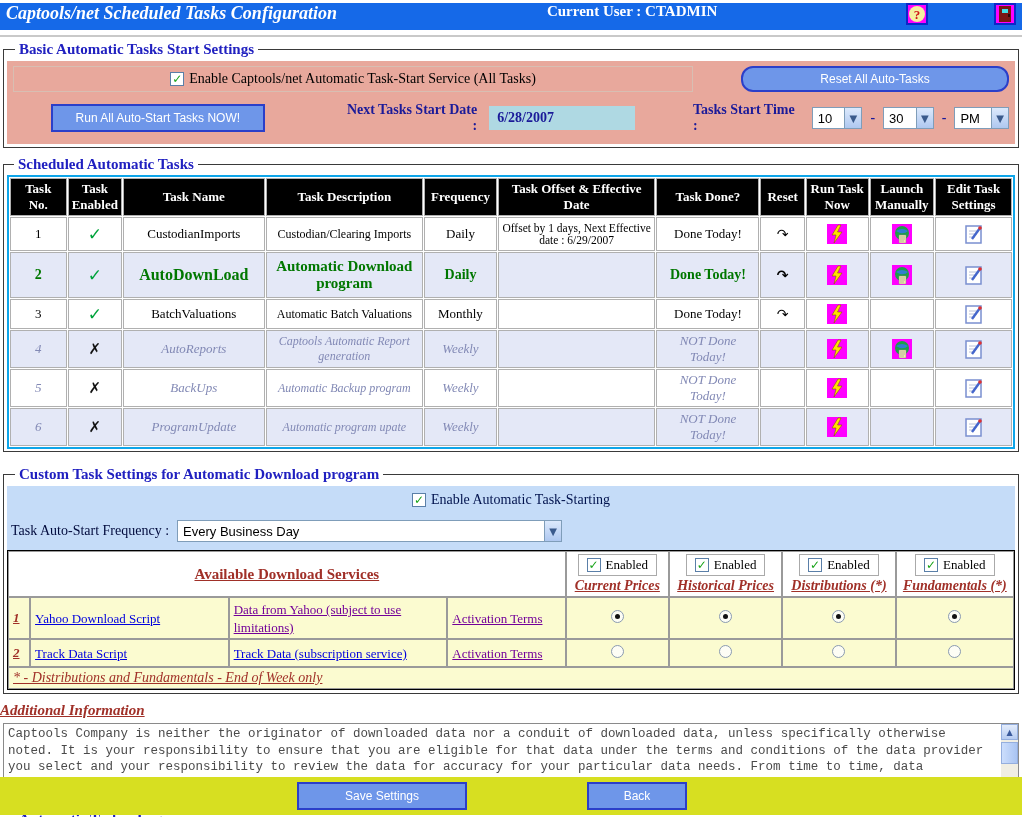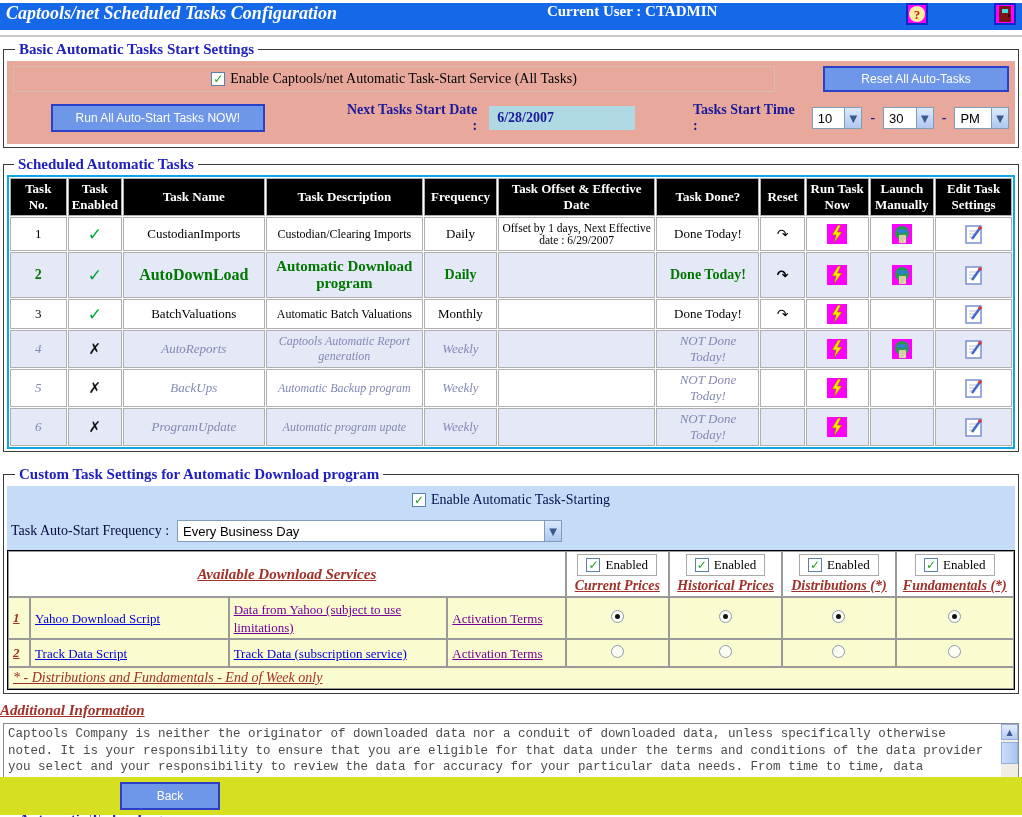--- a/index.html
+++ b/index.html
@@ -35,21 +35,21 @@
   .enable-box {
     border:1px solid #d8beb2; flex:1; height:26px;
     display:flex; align-items:center; justify-content:center; margin-right:48px;
   }
   .btn {
     background:#6e96e9; border:2px solid #2b3fc9; color:#ffffff;
     font-family:"Liberation Sans", sans-serif; font-size:12px;
     display:inline-flex; align-items:center; justify-content:center;
     cursor:pointer; text-align:center;
   }
-  .btn-reset-all { width:186px; height:26px; }
+  .btn-reset-all { width:268px; height:26px;border-radius:12px; }
   .controls-row { display:flex; align-items:center; margin-top:10px; }
   .btn-run-all { width:220px; height:28px; margin-left:38px; }
   .lbl-navy { color:#1a1a99; font-weight:bold; font-size:14px; }
   .date-box {
     background:#afd9e3; color:#1a1a99; font-size:14px; font-weight:bold;
     width:150px; height:24px; display:flex; align-items:center; padding-left:8px;
   }
   
   .xp-select {
     background:#fff; border:1px solid #7f9db9; height:22px;
@@ -105,21 +105,21 @@
   .enable2-row { display:flex; align-items:center; justify-content:center; font-size:14px; color:#00124d; }
   .freq-row { display:flex; align-items:center; margin-top:12px; }
   .freq-row .lbl { font-size:14px; color:#000a3c; }
   .svc-table {
     border-collapse:separate; border-spacing:0; border:1px solid #000;
     width:100%; margin-top:0; table-layout:fixed; background:#fbfbd0;
   }
   .svc-table td { border:1px solid #9a9a9a; padding:2px 4px; }
   .svc-head td { background:#fff; text-align:center; vertical-align:middle; }
   .dark-red { color:#a03028; }
-  .svc-title { font-size:15px; font-weight:bold; font-style:italic; text-decoration:underline; }
+  .svc-title { font-size:15px; font-weight:bold; text-decoration:underline; }
   .svc-col-lbl { font-size:14px; font-weight:bold; font-style:italic; text-decoration:underline; display:block; margin-top:2px; }
   .enabled-box {
     border:1px solid #aaa; display:inline-flex; align-items:center;
     padding:2px 8px; background:#fff; font-size:13px; color:#000;
   }
   .svc-num { font-style:italic; text-decoration:underline; font-weight:bold; font-size:13px; }
   a.link-blue { color:#0000dd; text-decoration:underline; font-size:13px; cursor:pointer; }
   a.link-purple { color:#730099; text-decoration:underline; font-size:13px; cursor:pointer; }
   .svc-foot { font-size:14px; font-weight:normal; font-style:italic; text-decoration:underline; padding:3px 4px; }
   .svc-rcell { text-align:center; }
@@ -497,14 +497,15 @@
     <div class="sbtn bottom">▼</div>
   </div>
 </div>
 
 <fieldset style="margin-top:8px;">
   <legend>Automatic Tasker Log</legend>
 
 </fieldset>
 
 <div class="footer-bar">
+  <div class="btn btn-save">Save Settings</div>
   <div class="btn btn-back">Back</div>
 </div>
 
 </body></html>

